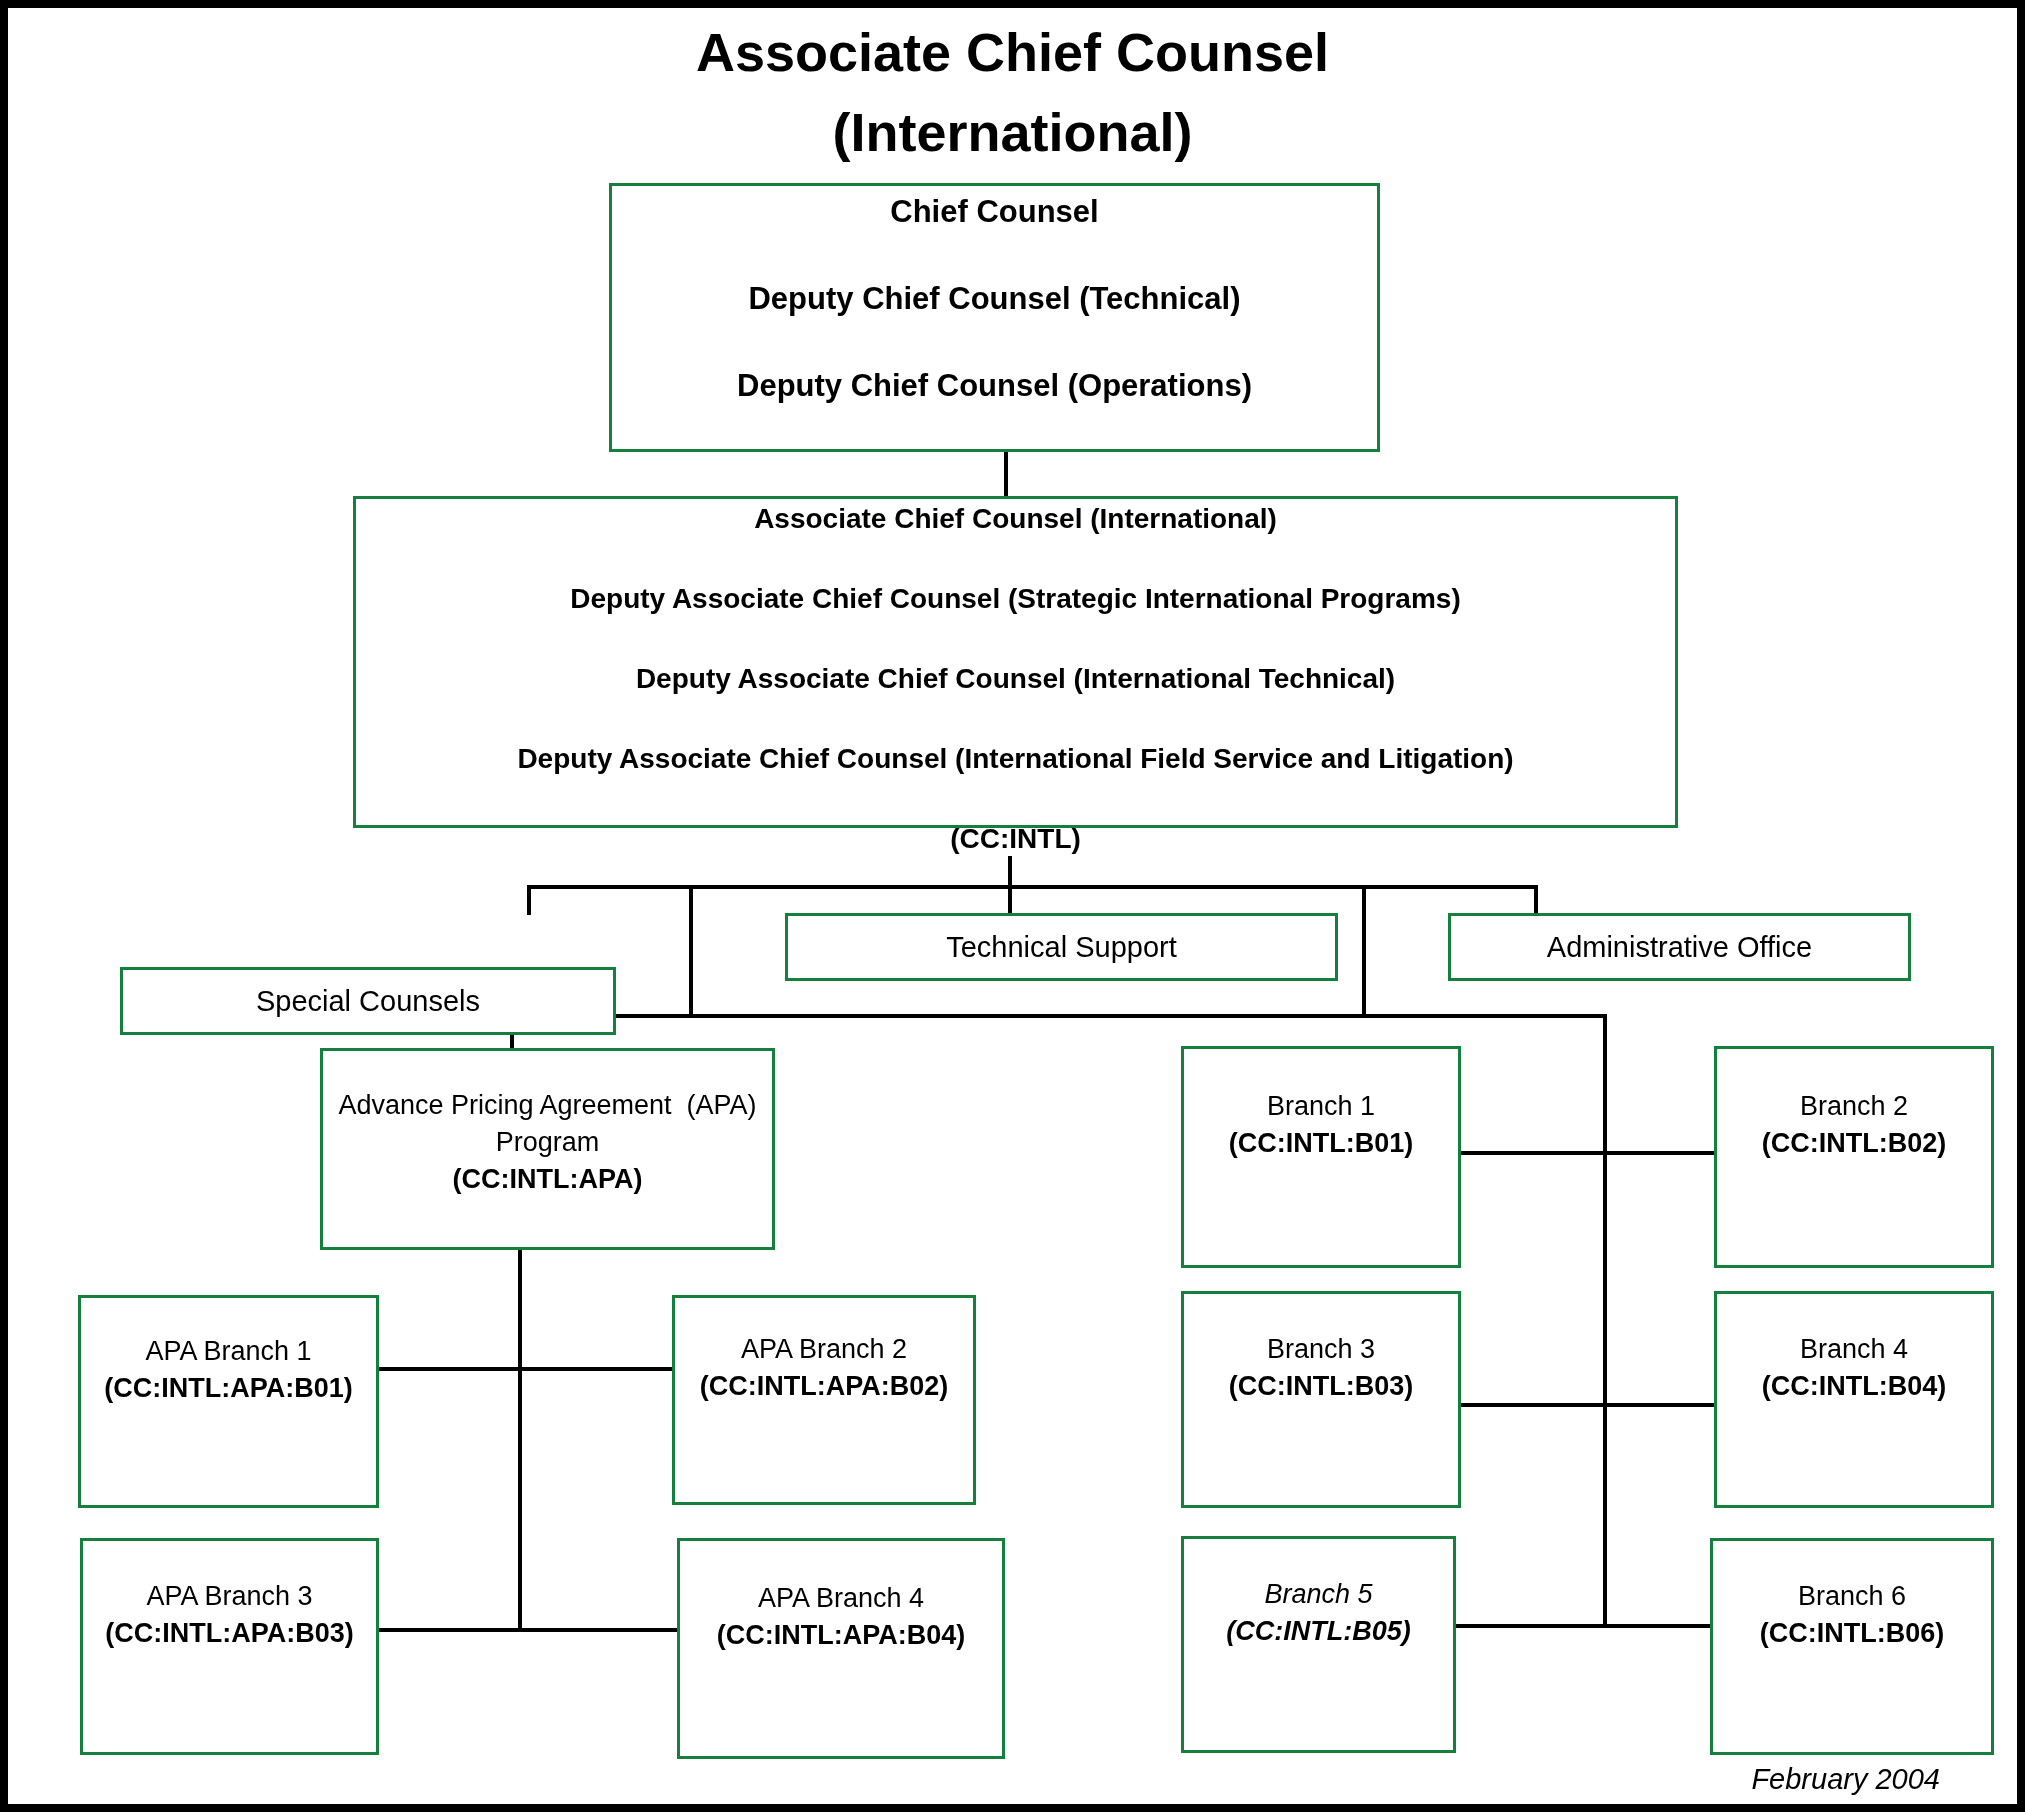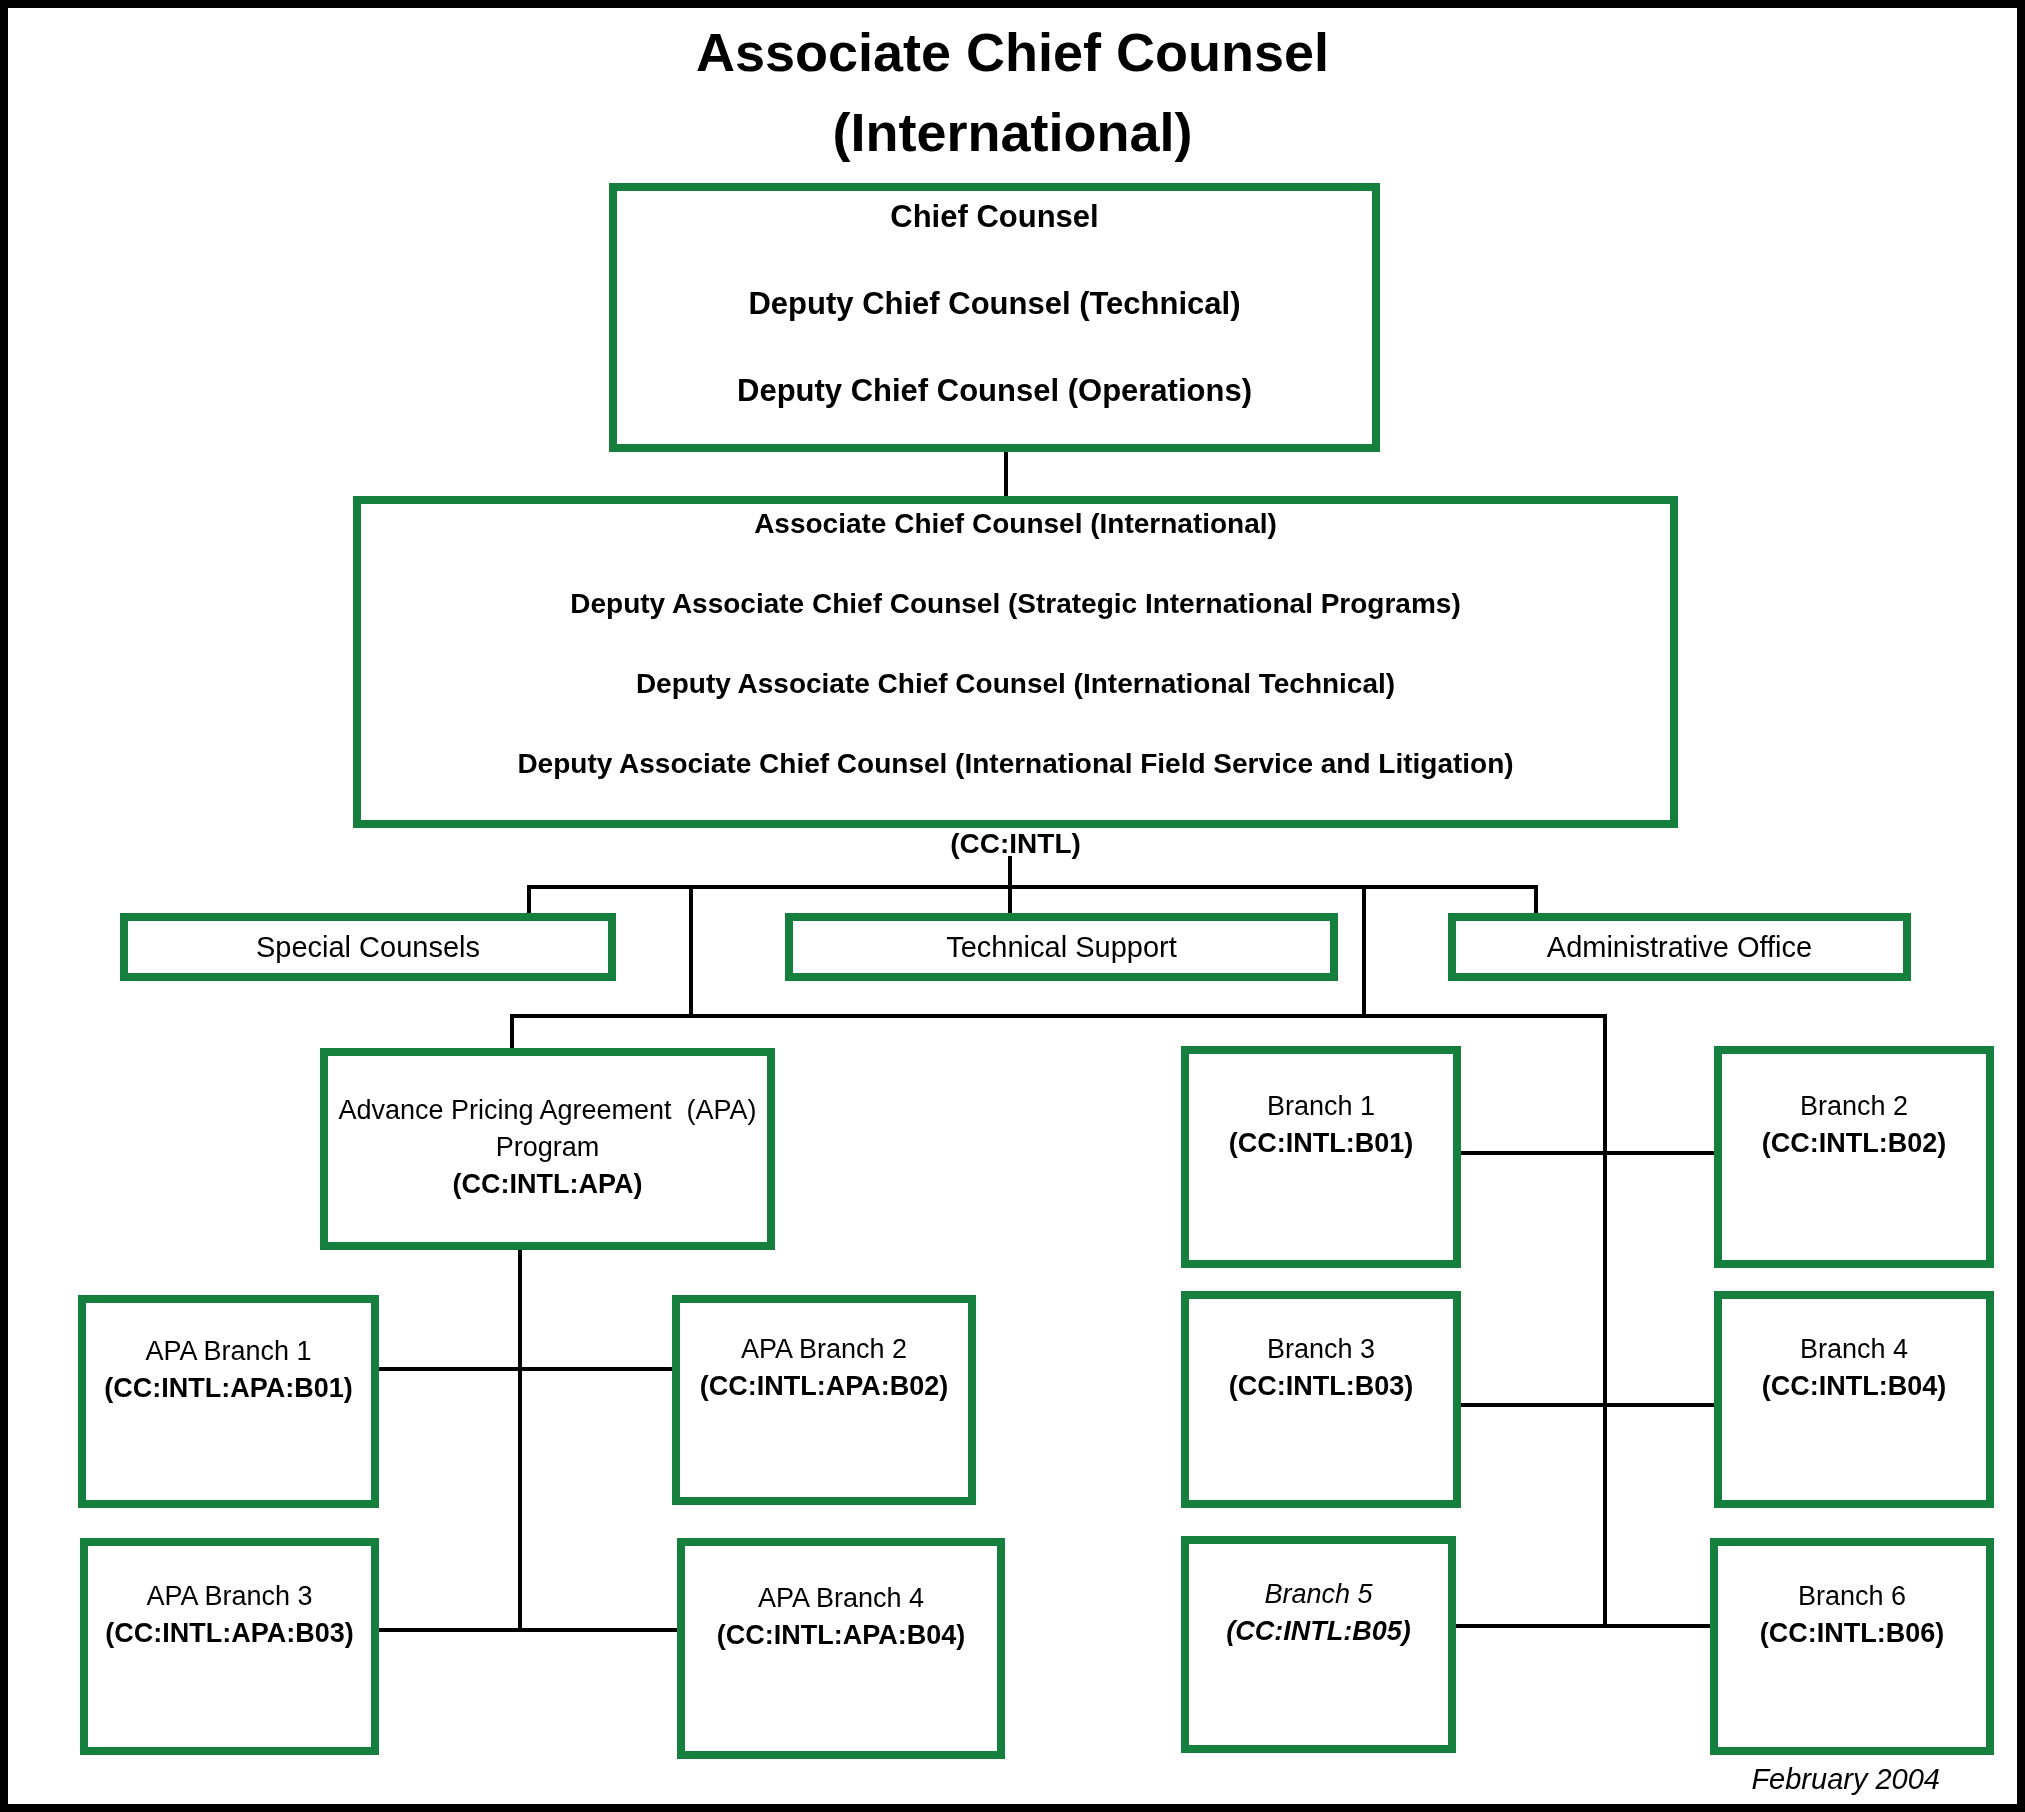--- a/index.html
+++ b/index.html
@@ -12,21 +12,21 @@
     color:#000;
   }
   #frame {
     position:absolute; left:0; top:0; right:0; bottom:0;
     border:8px solid #000;
     pointer-events:none;
   }
   
   .box {
     position:absolute; box-sizing:border-box;
-    border:8px solid #15803d; background:#fff;
+    border:3px solid #15803d; background:#fff;
     display:flex; flex-direction:column;
     align-items:center; text-align:center;
   }
   .conn { position:absolute; background:#000; }
   .pre { white-space:pre-wrap; }
 
   
   #chart-title {
     position:absolute; left:0; top:12px; width:2025px;
     text-align:center; font-weight:bold;
@@ -38,21 +38,21 @@
             padding-top:10px; justify-content:flex-start; gap:55px;
             font-weight:bold; font-size:31px; line-height:32px; }
 
   
   #intl-box { left:353px; top:496px; width:1325px; height:332px;
               padding-top:4px; justify-content:flex-start; gap:48px;
               font-weight:bold; font-size:28px; line-height:32px; }
 
   
   .office { justify-content:center; font-size:29px; line-height:32px; }
-  #sc-box { left:120px;  top:913px; width:496px; height:68px; }
+  #sc-box { left:120px;  top:967px; width:496px; height:68px; }
   #ts-box { left:785px;  top:913px; width:553px; height:68px; }
   #ao-box { left:1448px; top:913px; width:463px; height:68px; }
 
   
   #apa-box { left:320px; top:1048px; width:455px; height:202px;
              padding-top:36px; justify-content:flex-start;
              font-size:27px; line-height:37px; }
   #apa-box .code { font-weight:bold; }
 
   

